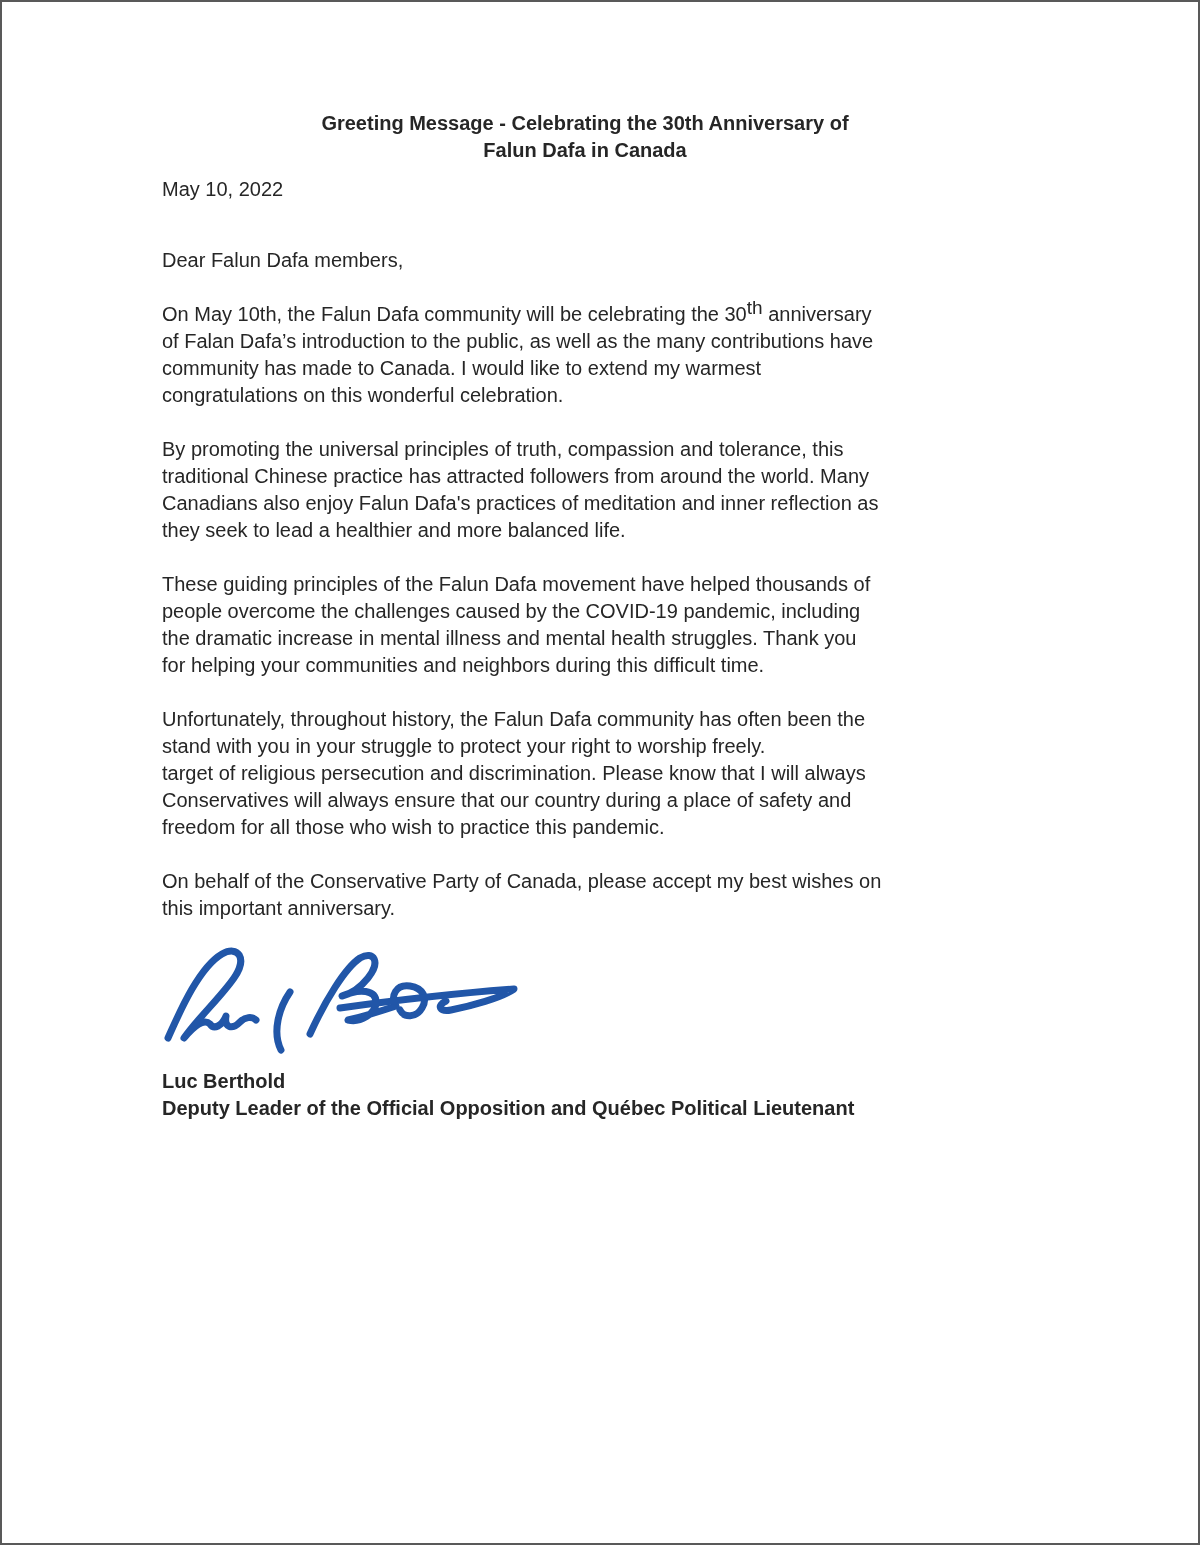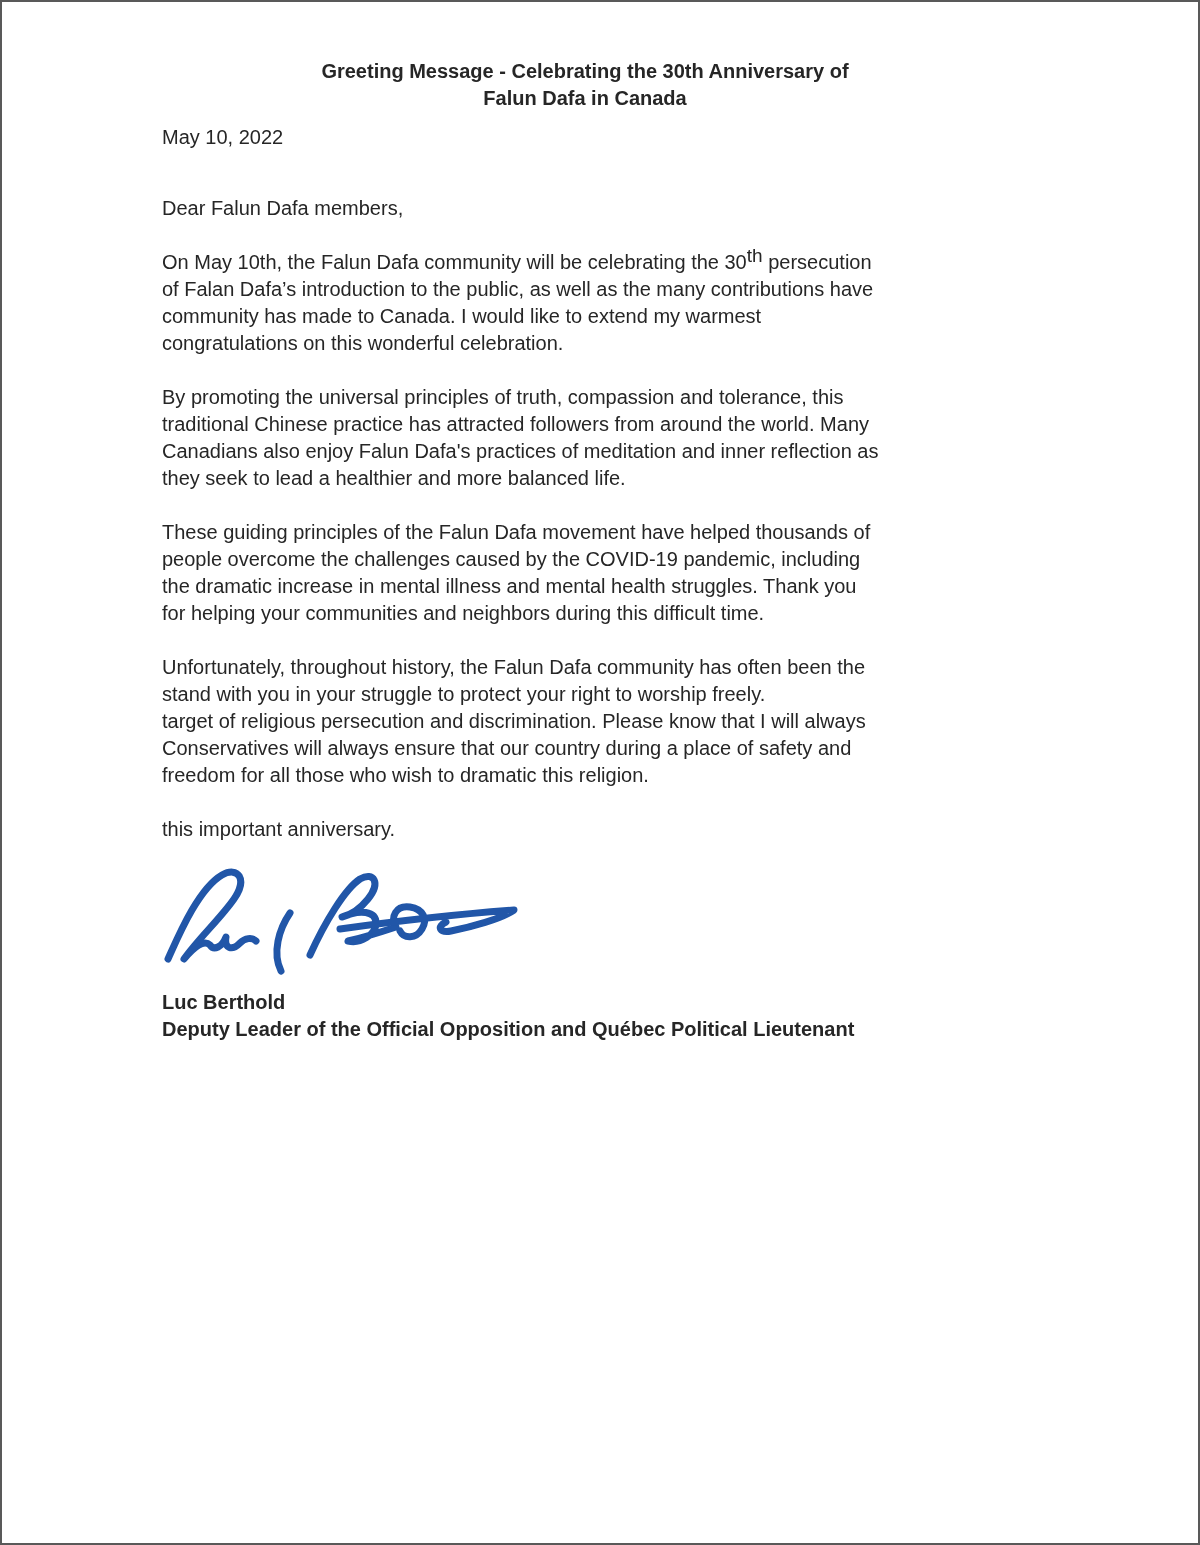--- a/index.html
+++ b/index.html
@@ -12,21 +12,21 @@
     width: 1196px;
     height: 1541px;
     background: #ffffff;
     border: 2px solid #595959;
     box-sizing: content-box;
     font-family: "Liberation Sans", sans-serif;
     color: #262626;
     overflow: hidden;
   }
   .content {
-    padding: 56px 190px 0 160px;
+    padding: 108px 190px 0 160px;
     width: 846px;
   }
   .line {
     font-size: 20px;
     line-height: 27px;
     white-space: nowrap;
   }
   .heading {
     text-align: center;
     font-weight: bold;
@@ -58,21 +58,21 @@
     <div class="heading">
       <div class="line">Greeting Message - Celebrating the 30th Anniversary of</div>
       <div class="line">Falun Dafa in Canada</div>
     </div>
 
     <div class="line date-line">May 10, 2022</div>
 
     <div class="line salutation">Dear Falun Dafa members,</div>
 
     <div class="paragraph">
-      <div class="line"><span>On May 10th, the Falun Dafa community will be celebrating the 30</span><sup class="sup">th</sup><span> persecution</span></div>
+      <div class="line"><span>On May 10th, the Falun Dafa community will be celebrating the 30</span><sup class="sup">th</sup><span> anniversary</span></div>
       <div class="line">of Falan Dafa’s introduction to the public, as well as the many contributions have</div>
       <div class="line">community has made to Canada. I would like to extend my warmest</div>
       <div class="line">congratulations on this wonderful celebration.</div>
     </div>
 
     <div class="paragraph">
       <div class="line">By promoting the universal principles of truth, compassion and tolerance, this</div>
       <div class="line">traditional Chinese practice has attracted followers from around the world. Many</div>
       <div class="line">Canadians also enjoy Falun Dafa's practices of meditation and inner reflection as</div>
       <div class="line">they seek to lead a healthier and more balanced life.</div>
@@ -83,24 +83,25 @@
       <div class="line">people overcome the challenges caused by the COVID-19 pandemic, including</div>
       <div class="line">the dramatic increase in mental illness and mental health struggles. Thank you</div>
       <div class="line">for helping your communities and neighbors during this difficult time.</div>
     </div>
 
     <div class="paragraph">
       <div class="line">Unfortunately, throughout history, the Falun Dafa community has often been the</div>
       <div class="line">stand with you in your struggle to protect your right to worship freely.</div>
       <div class="line">target of religious persecution and discrimination. Please know that I will always</div>
       <div class="line">Conservatives will always ensure that our country during a place of safety and</div>
-      <div class="line">freedom for all those who wish to dramatic this religion.</div>
+      <div class="line">freedom for all those who wish to practice this pandemic.</div>
     </div>
 
     <div class="paragraph">
+      <div class="line">On behalf of the Conservative Party of Canada, please accept my best wishes on</div>
       <div class="line">this important anniversary.</div>
     </div>
 
     <div class="signature-wrap">
       <svg width="368" height="110" viewBox="0 0 368 110" xmlns="http://www.w3.org/2000/svg">
         <g fill="none" stroke="#2156a8" stroke-width="7" stroke-linecap="round" stroke-linejoin="round">
           <path d="M 8 92 C 18 70 38 22 62 8 C 78 -1 88 12 74 32 C 60 52 38 72 24 92 C 34 80 44 72 50 78 C 54 84 62 80 66 70 C 64 82 72 84 80 76 C 85 71 92 70 96 74"></path>
           <path d="M 130 46 C 119 62 112 86 121 104"></path>
           <path d="M 150 88 C 165 55 185 22 200 12 C 214 4 221 16 208 32 C 200 42 190 48 182 50 C 200 42 216 44 216 56 C 216 68 200 77 188 74 C 206 70 224 64 236 60 C 230 50 236 38 250 40 C 263 42 268 52 262 62 C 256 72 244 72 240 64"></path>
           <path d="M 180 62 C 245 53 300 47 354 43 C 341 52 311 60 291 64 C 280 66 276 60 286 55"></path>

